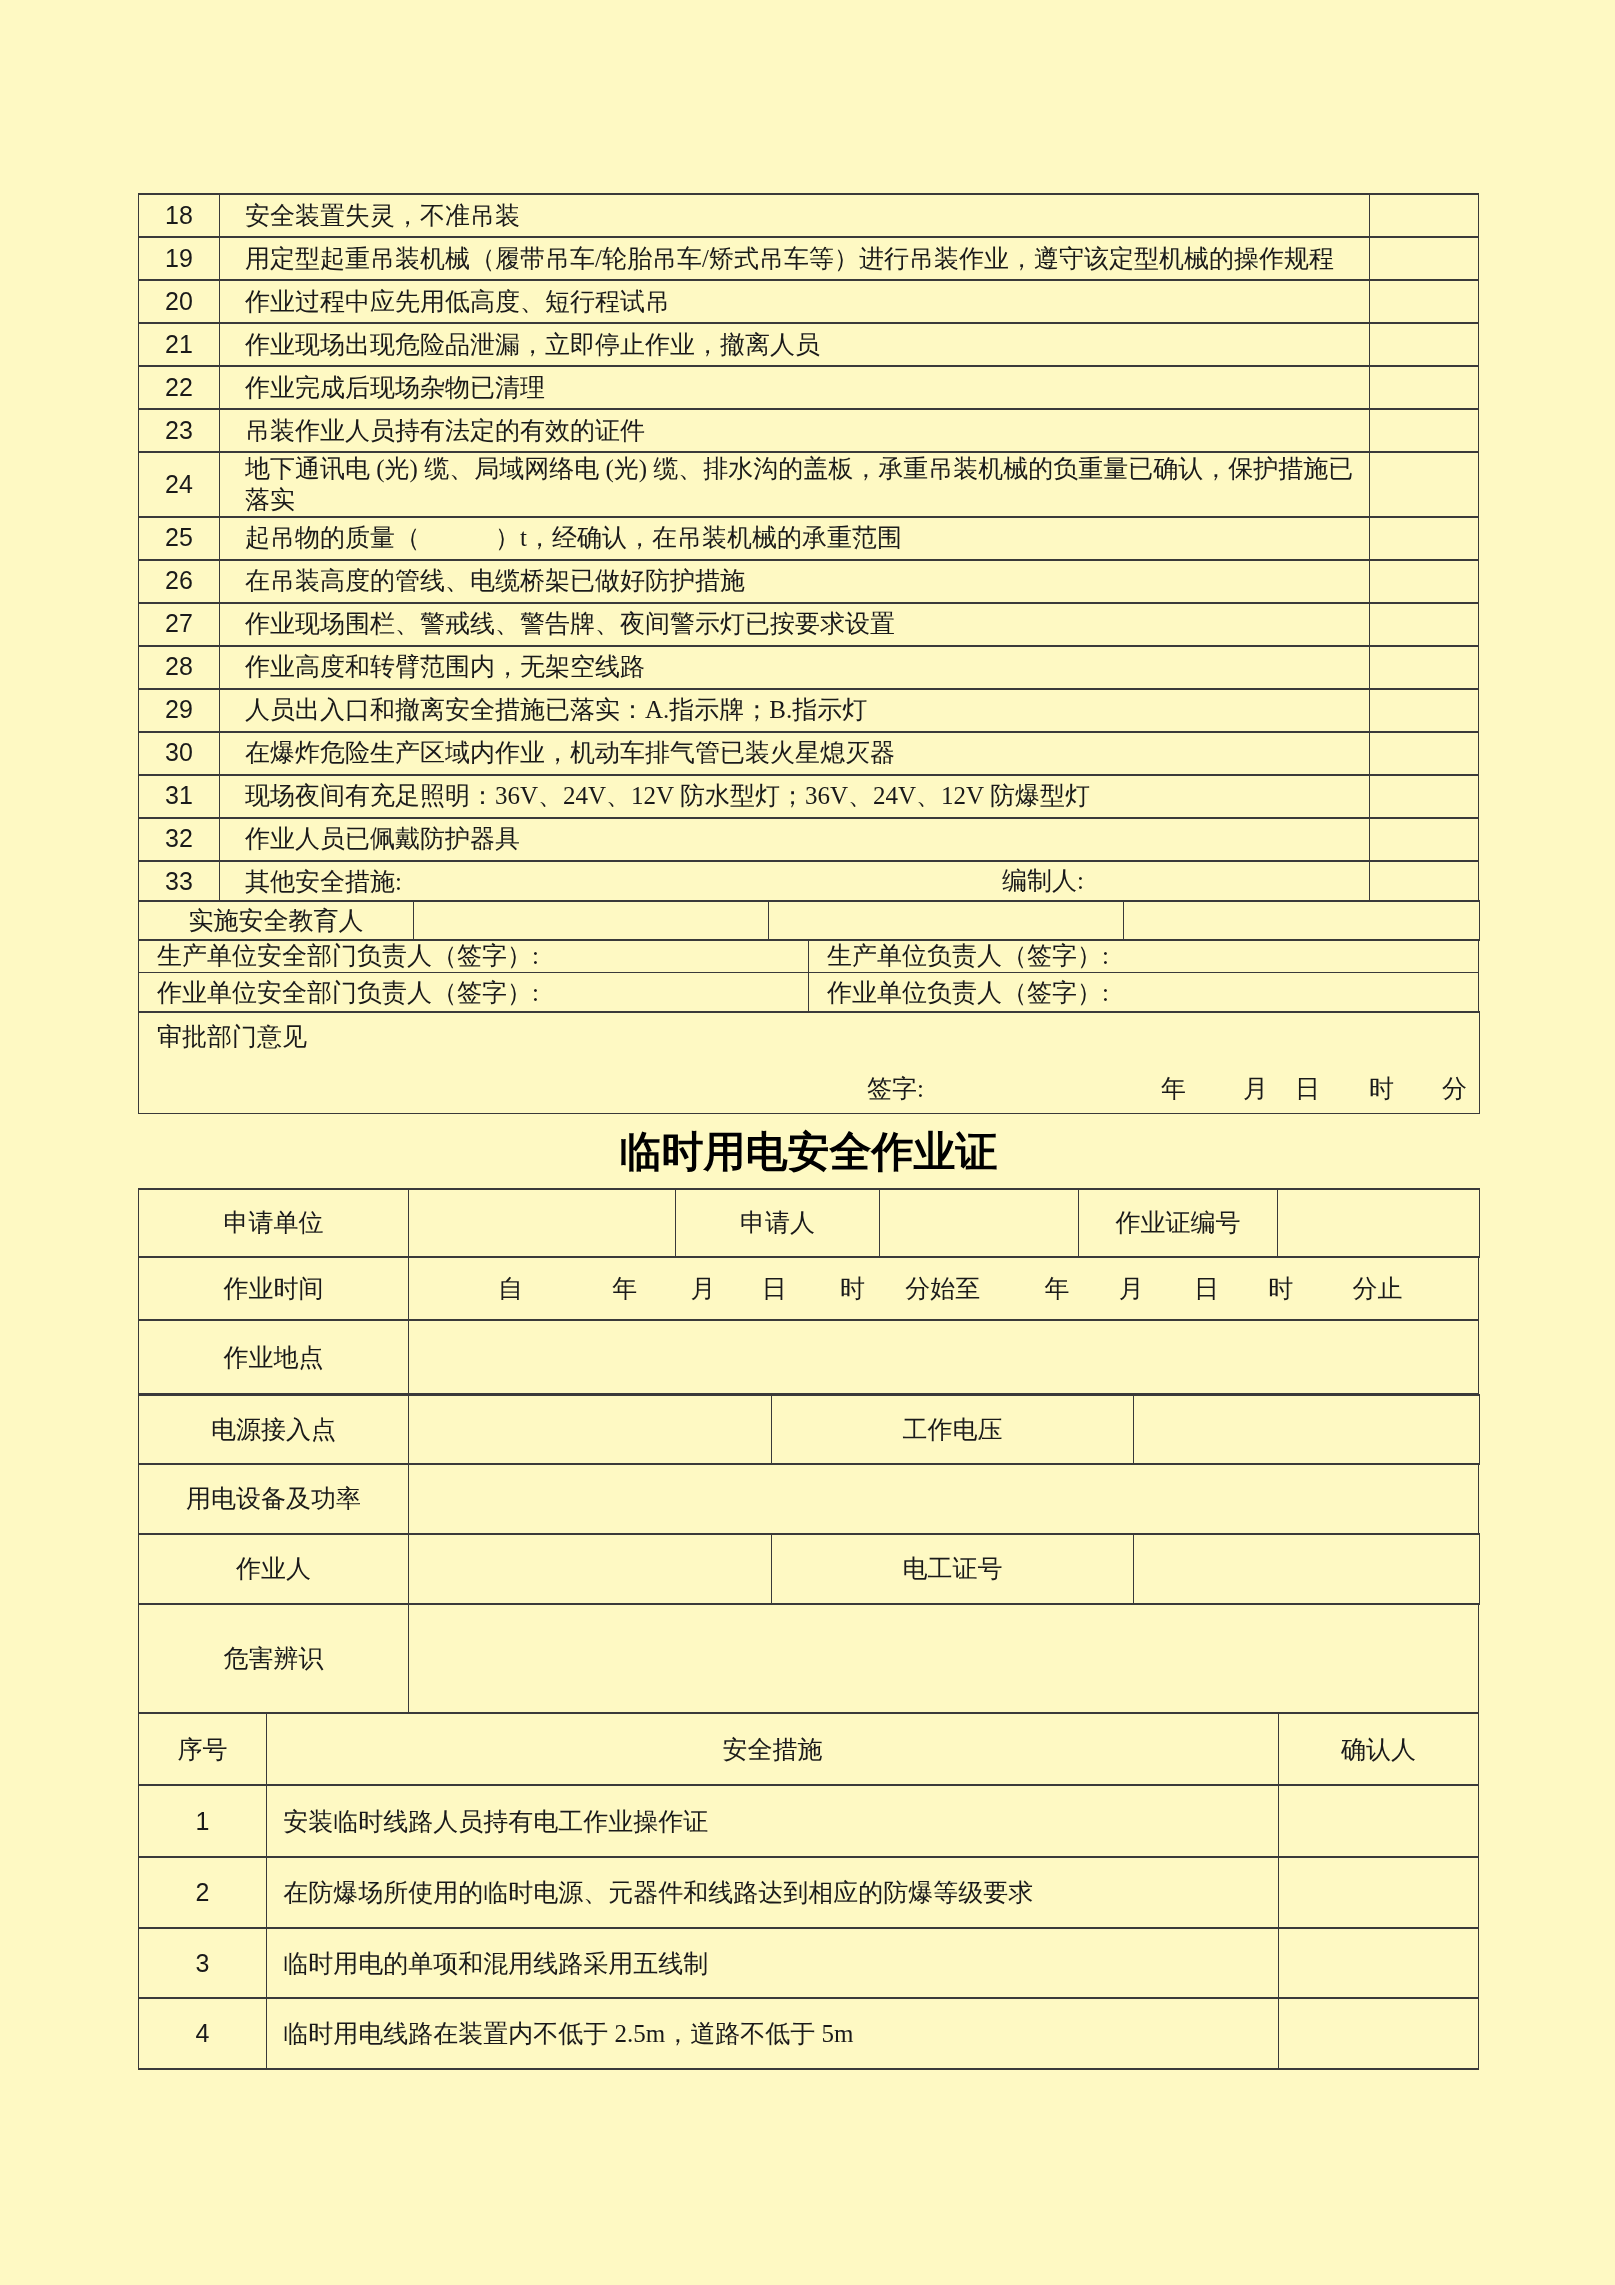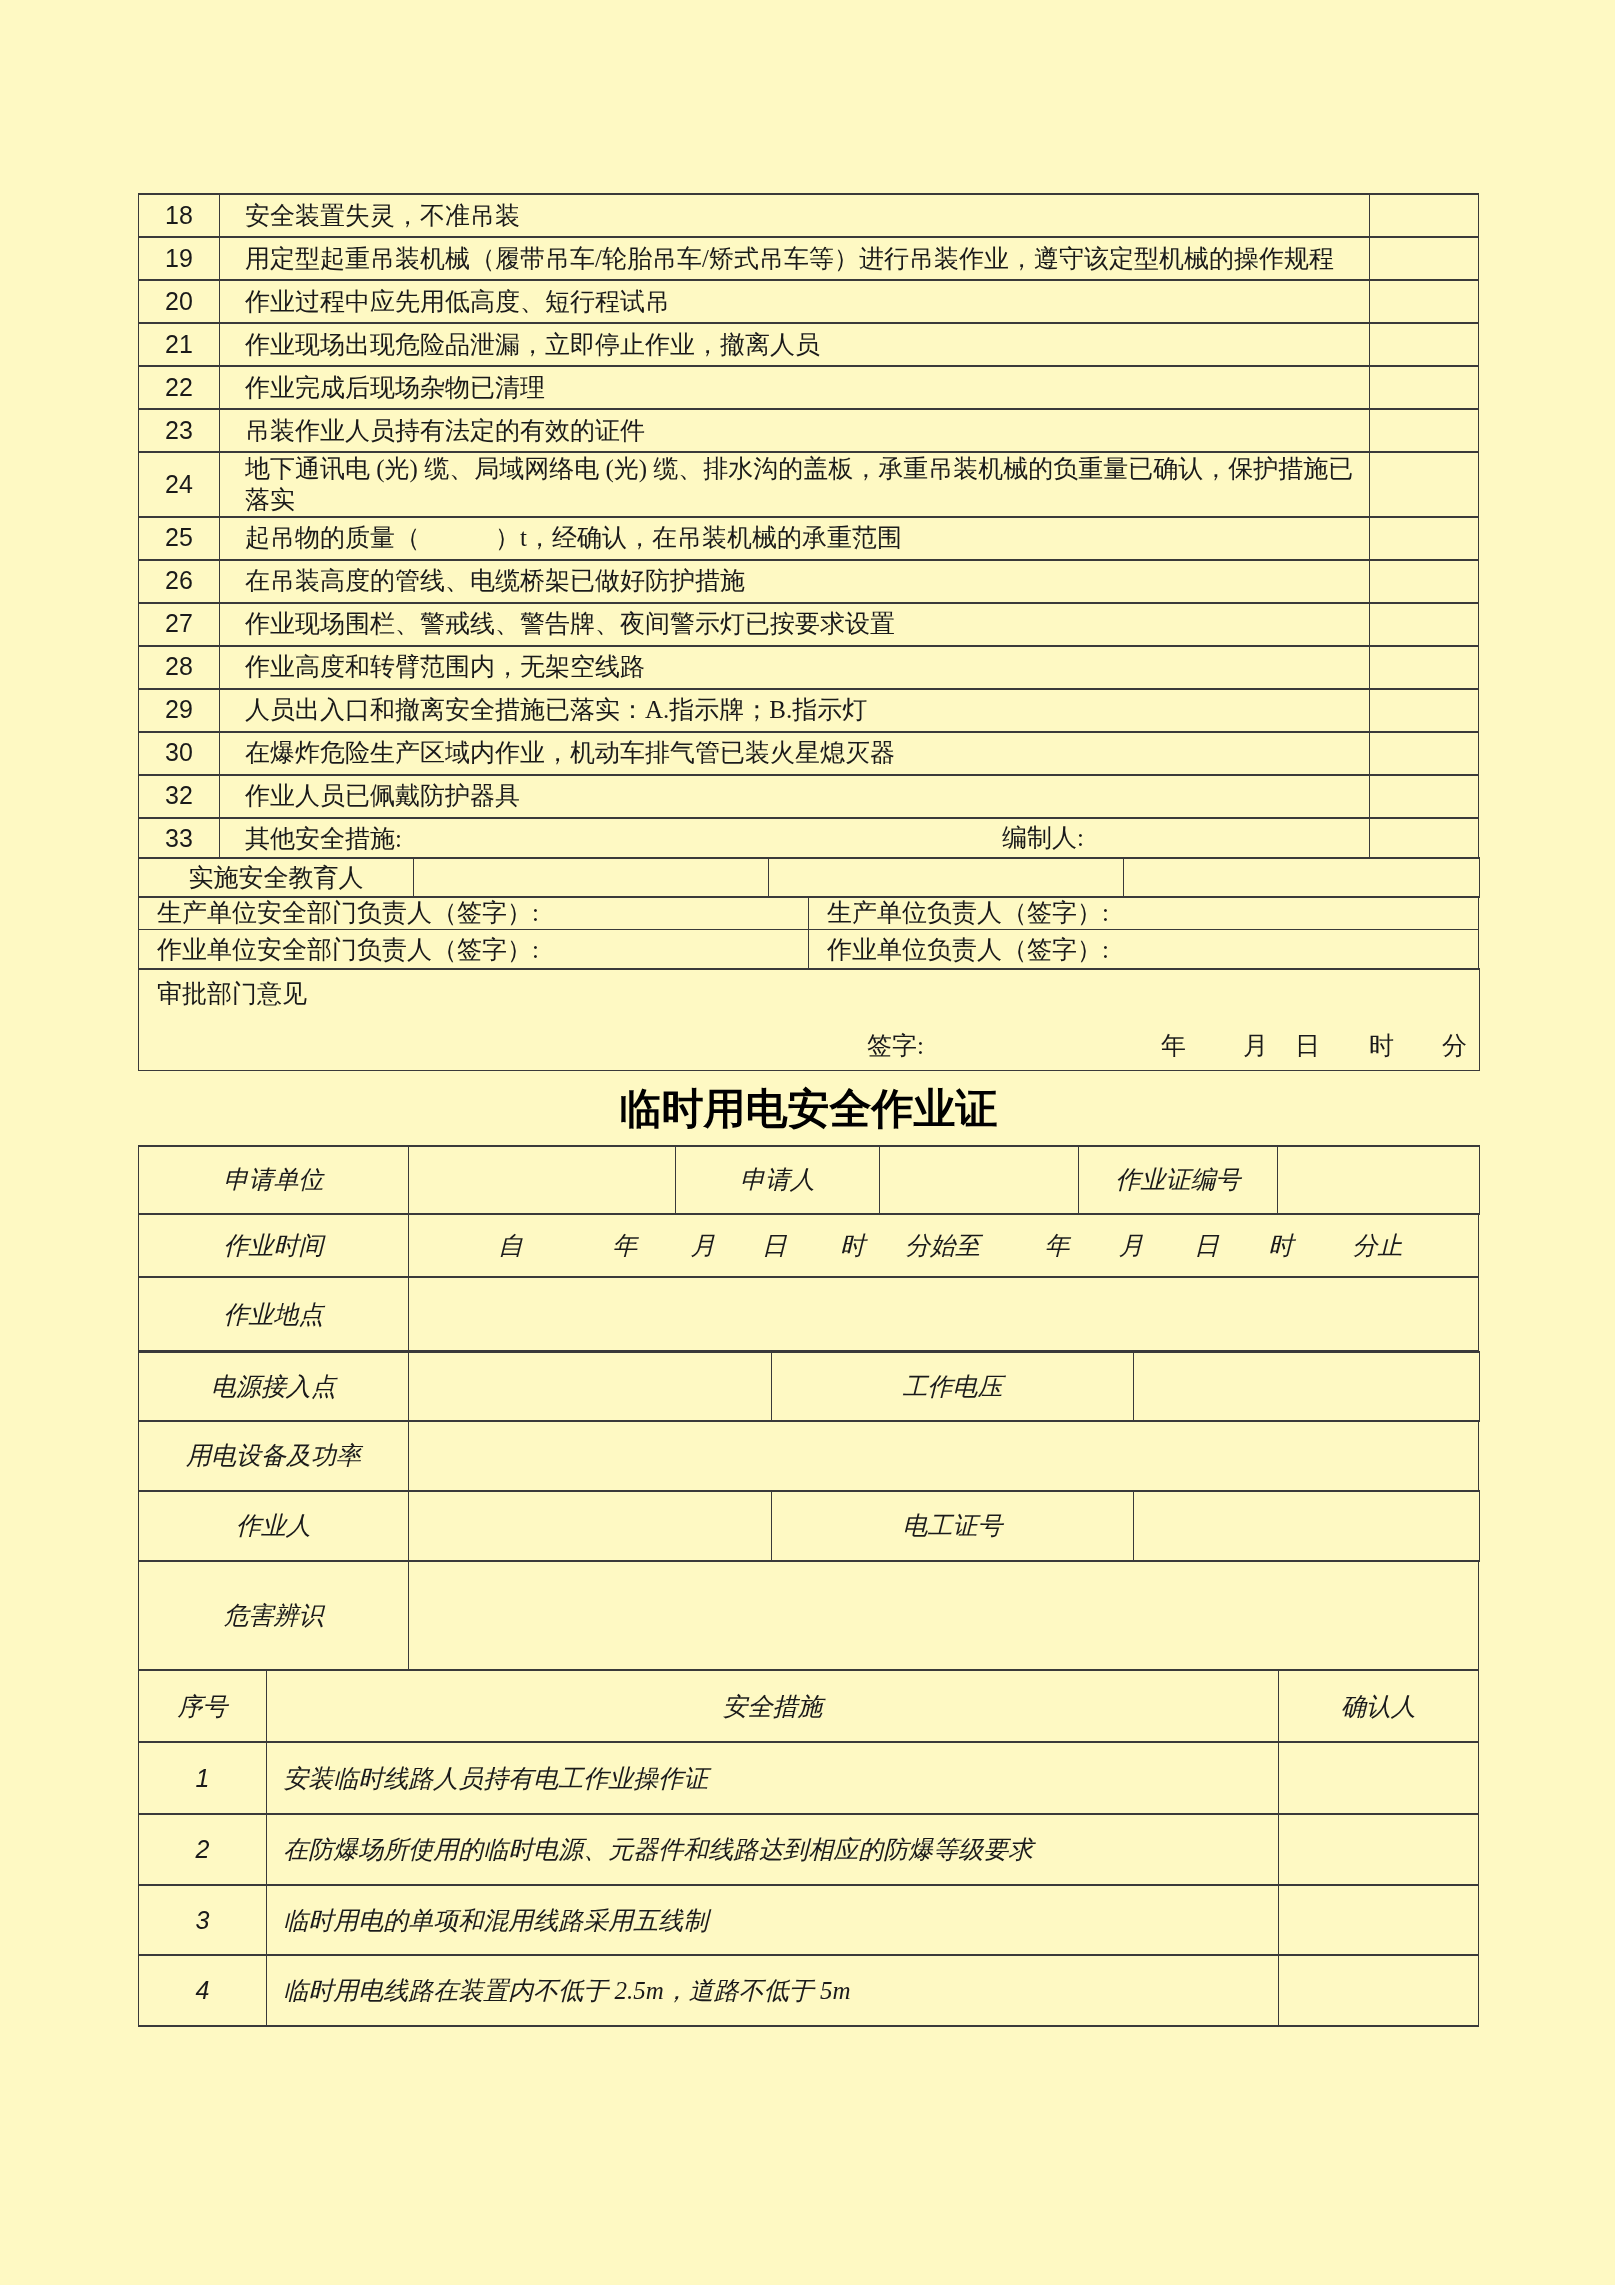--- a/index.html
+++ b/index.html
@@ -34,21 +34,21 @@
   .txt{padding-left:25px;padding-right:9px;}
   .center{text-align:center;}
   .rel{position:relative;}
   .maker{position:absolute;left:782px;top:50%;transform:translateY(-50%);}
   .signL{padding-left:18px;}
   
   .approval-cell{position:relative;height:101px;}
   .approval-label{position:absolute;left:18px;top:9px;}
   .signword{position:absolute;bottom:9px;}
   
-  .t2 td{border-top-width:2.7px;border-bottom-width:2.7px;font-style:italic;}
+  .t2 td{border-top-width:2.7px;border-bottom-width:2.7px;}
   .title{
     width:1341px;
     margin:0;
     height:76px;
     line-height:76px;
     text-align:center;
     font-family:"Liberation Sans","DejaVu Sans",sans-serif;
     font-weight:bold;
     font-size:42px;
     color:#000;
@@ -127,20 +127,25 @@
       <td class="num">29</td>
       <td class="txt">人员出入口和撤离安全措施已落实：A.指示牌；B.指示灯</td>
       <td></td>
     </tr>
     <tr style="height:43px">
       <td class="num">30</td>
       <td class="txt">在爆炸危险生产区域内作业，机动车排气管已装火星熄灭器</td>
       <td></td>
     </tr>
     <tr style="height:43px">
+      <td class="num">31</td>
+      <td class="txt">现场夜间有充足照明：36V、24V、12V 防水型灯；36V、24V、12V 防爆型灯</td>
+      <td></td>
+    </tr>
+    <tr style="height:43px">
       <td class="num">32</td>
       <td class="txt">作业人员已佩戴防护器具</td>
       <td></td>
     </tr>
     <tr style="height:41px">
       <td class="num">33</td>
       <td class="txt rel">
         <span>其他安全措施:</span>
         <span class="maker">编制人:</span>
       </td>

